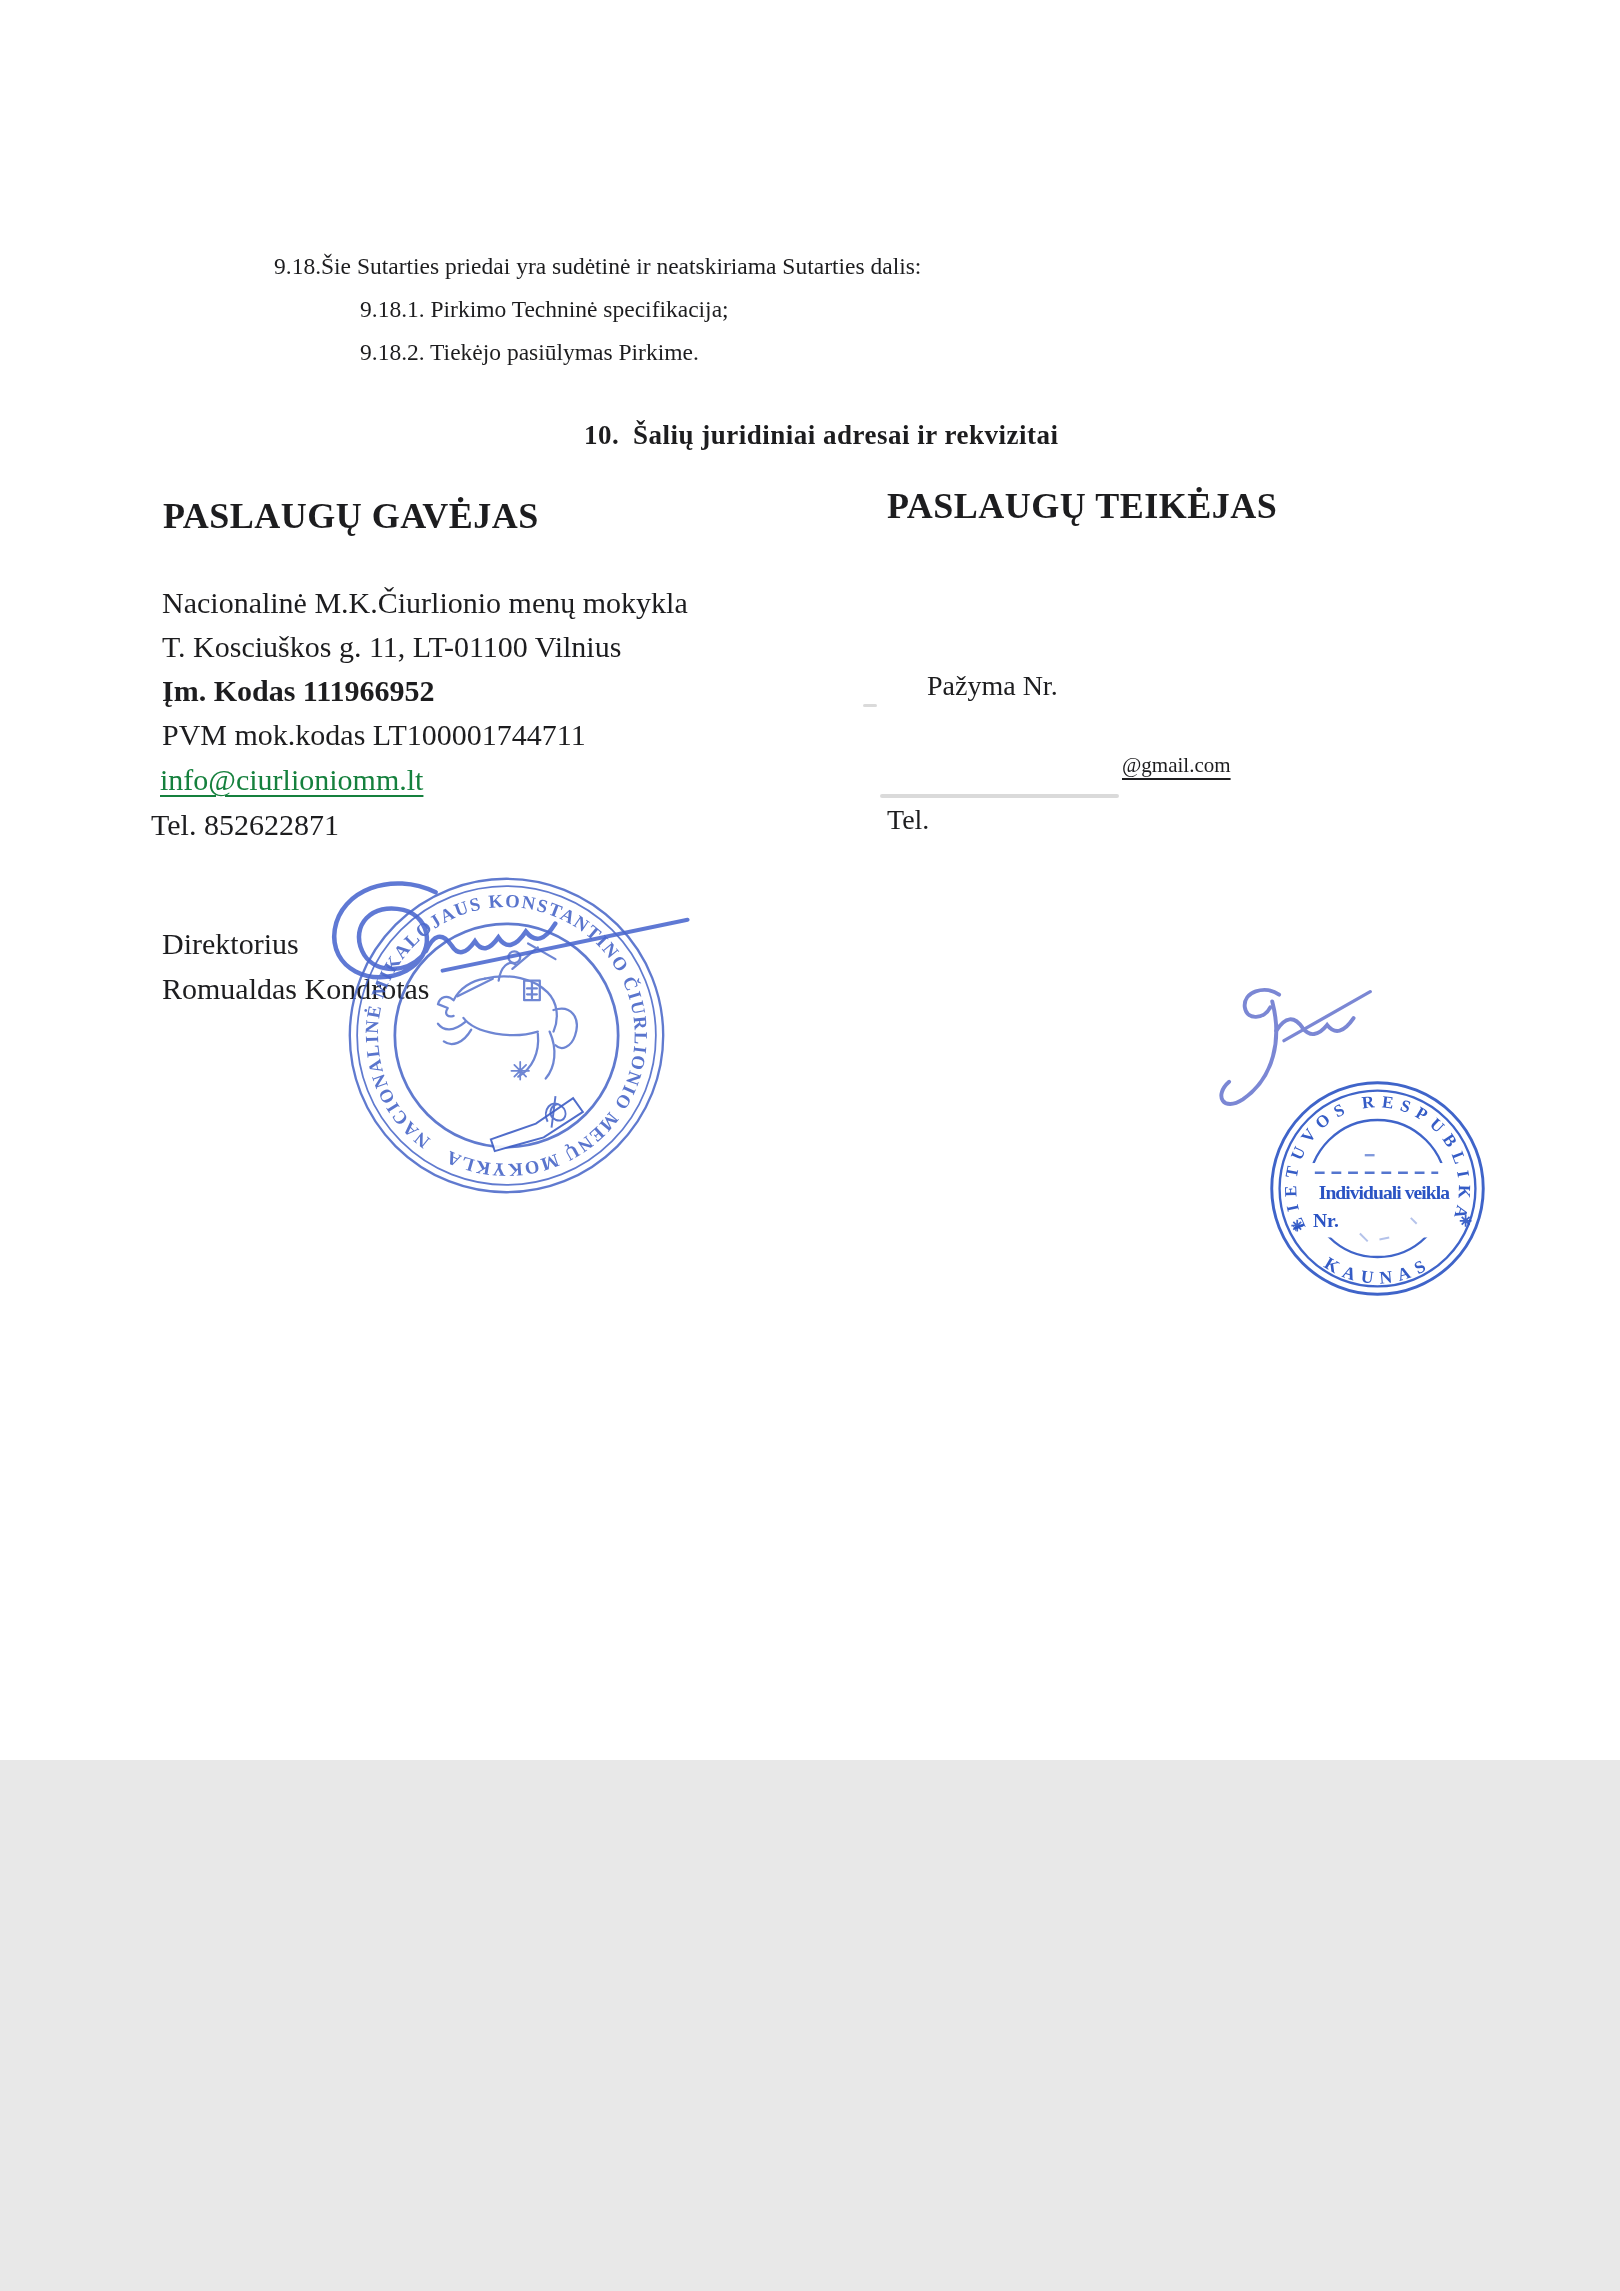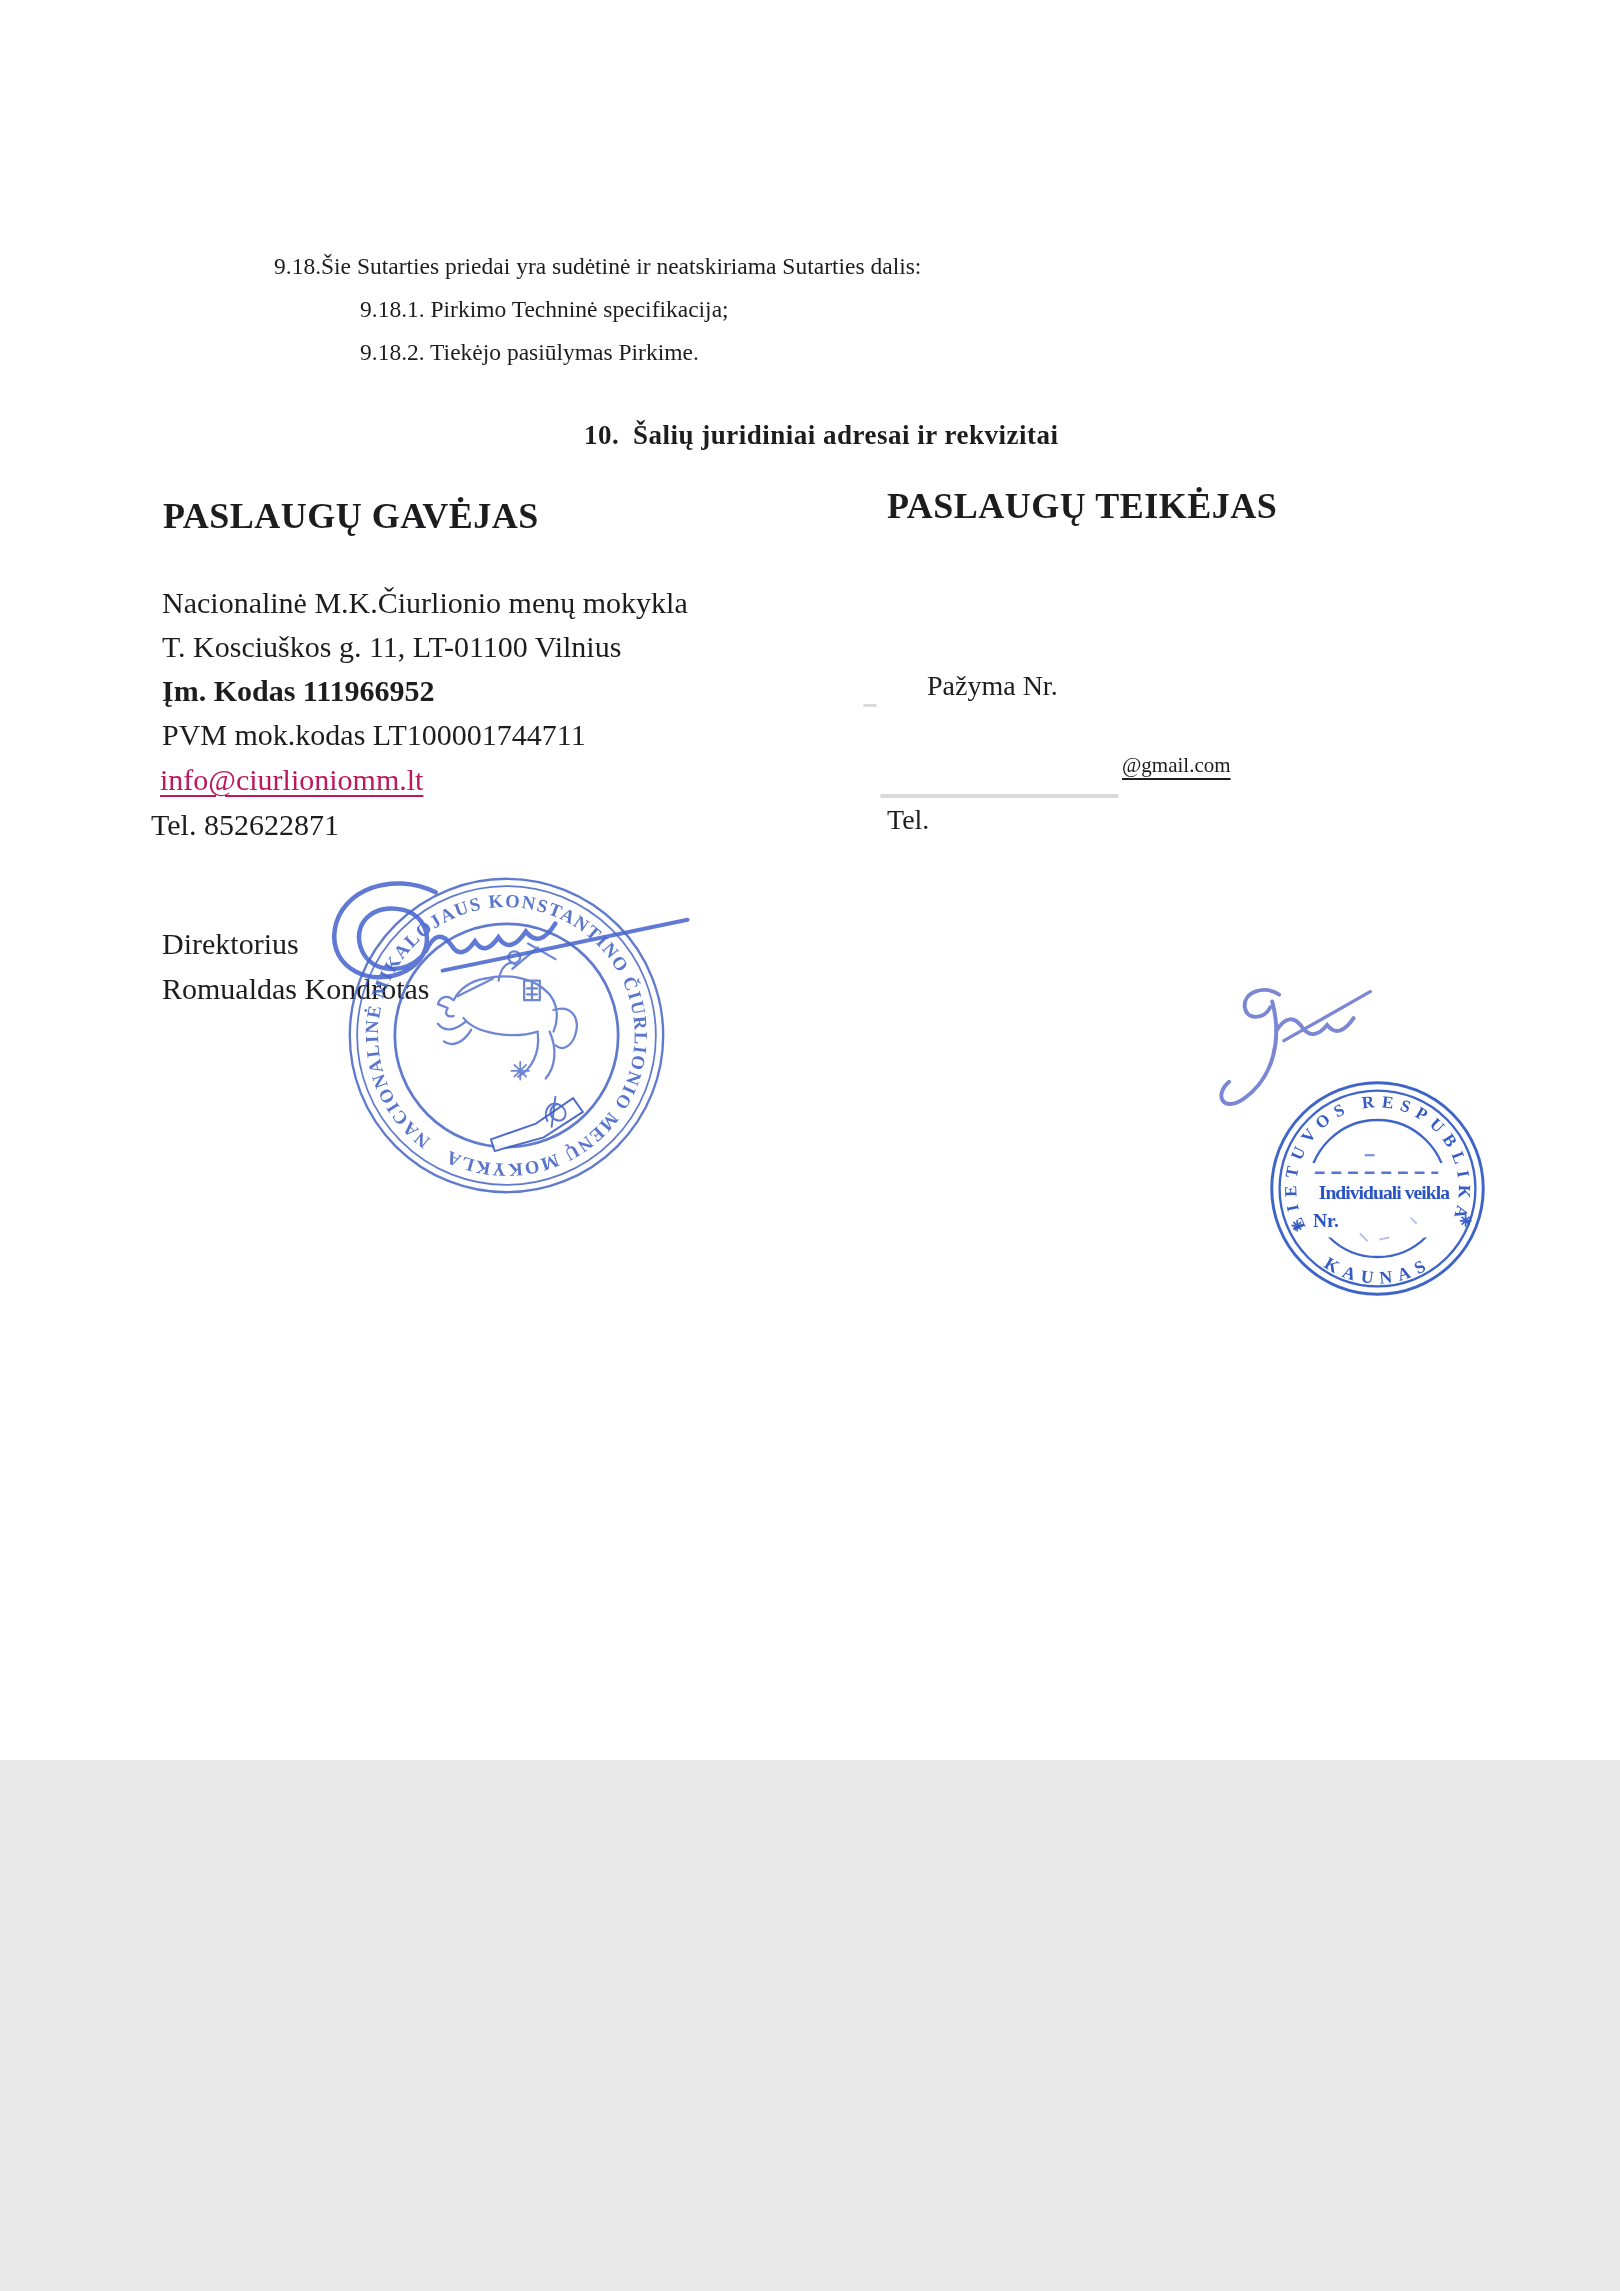--- a/index.html
+++ b/index.html
@@ -11,21 +11,21 @@
     font-family:"Liberation Serif", serif;
     color:#1d1d1f;
     overflow:hidden;
   }
   .t{position:absolute;white-space:nowrap;line-height:1.15;}
   .clause{font-size:23.5px;}
   .h10{font-size:27px;font-weight:bold;letter-spacing:0.5px;}
   .colhead{font-size:36px;font-weight:bold;letter-spacing:0.5px;}
   .lbody{font-size:30px;}
   .rbody{font-size:28px;}
-  .email-link{color:#be185d;text-decoration:underline;text-decoration-thickness:2px;text-underline-offset:4.9px;}
+  .email-link{color:#15803d;text-decoration:underline;text-decoration-thickness:2px;text-underline-offset:4.9px;}
   .gmail{font-size:21px;text-decoration:underline;text-decoration-thickness:2px;text-underline-offset:5.9px;}
   .redact{position:absolute;height:3.9px;background:#cdcdcd;opacity:.75;border-radius:2px;}
   svg{position:absolute;overflow:visible;}
   .stamp-ring-text{font-family:"Liberation Serif",serif;font-weight:bold;font-size:19px;fill:#3e5ec5;}
   .kstamp-text{font-family:"Liberation Serif",serif;font-weight:bold;fill:#2b54c4;}
 </style>
 </head>
 <body>
 
 <div class="page">

